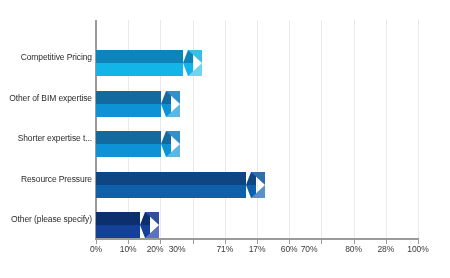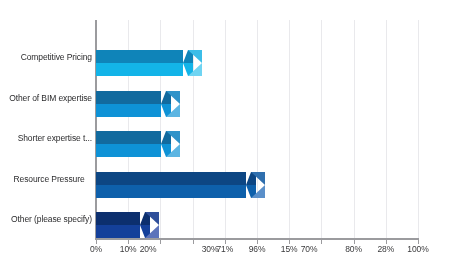--- a/index.html
+++ b/index.html
@@ -249,39 +249,39 @@
             <div class="tip-notch-l"></div>
           </div>
         </div>
       </div>
     </div>
 
   <div id="labels-layer">
       <div class="cat-label" style="top: 52px;">Competitive Pricing</div>
       <div class="cat-label" style="top: 92.5px;">Other of BIM expertise</div>
       <div class="cat-label" style="top: 133px;">Shorter expertise t...</div>
-      <div class="cat-label" style="top: 173.5px; text-align: center;">Resource Pressure</div>
+      <div class="cat-label" style="top: 173.5px;">Resource Pressure</div>
       <div class="cat-label" style="top: 214px;">Other (please specify)</div>
     </div>
 
   <div id="ticks-layer">
       <div class="tick-mark" style="left: 96px;"></div>
       <div class="tick-label" style="left: 96px;">0%</div>
       <div class="tick-mark" style="left: 128.2px;"></div>
       <div class="tick-label" style="left: 128.2px;">10%</div>
       <div class="tick-mark" style="left: 160.4px;"></div>
-      <div class="tick-label" style="left: 148px;">20%</div>
+      <div class="tick-label" style="left: 155px;">20%</div>
       <div class="tick-mark" style="left: 192.6px;"></div>
-      <div class="tick-label" style="left: 210px;">30%</div>
+      <div class="tick-label" style="left: 177px;">30%</div>
       <div class="tick-mark" style="left: 224.8px;"></div>
       <div class="tick-label" style="left: 224.8px;">71%</div>
       <div class="tick-mark" style="left: 257px;"></div>
-      <div class="tick-label" style="left: 257px;">96%</div>
+      <div class="tick-label" style="left: 257px;">17%</div>
       <div class="tick-mark" style="left: 289.2px;"></div>
-      <div class="tick-label" style="left: 289.2px;">15%</div>
+      <div class="tick-label" style="left: 289.2px;">60%</div>
       <div class="tick-mark" style="left: 321.4px;"></div>
       <div class="tick-label" style="left: 309px;">70%</div>
       <div class="tick-mark" style="left: 353.6px;"></div>
       <div class="tick-label" style="left: 353.6px;">80%</div>
       <div class="tick-mark" style="left: 385.8px;"></div>
       <div class="tick-label" style="left: 385.8px;">28%</div>
       <div class="tick-mark" style="left: 418px;"></div>
       <div class="tick-label" style="left: 418px;">100%</div>
     </div>
 

